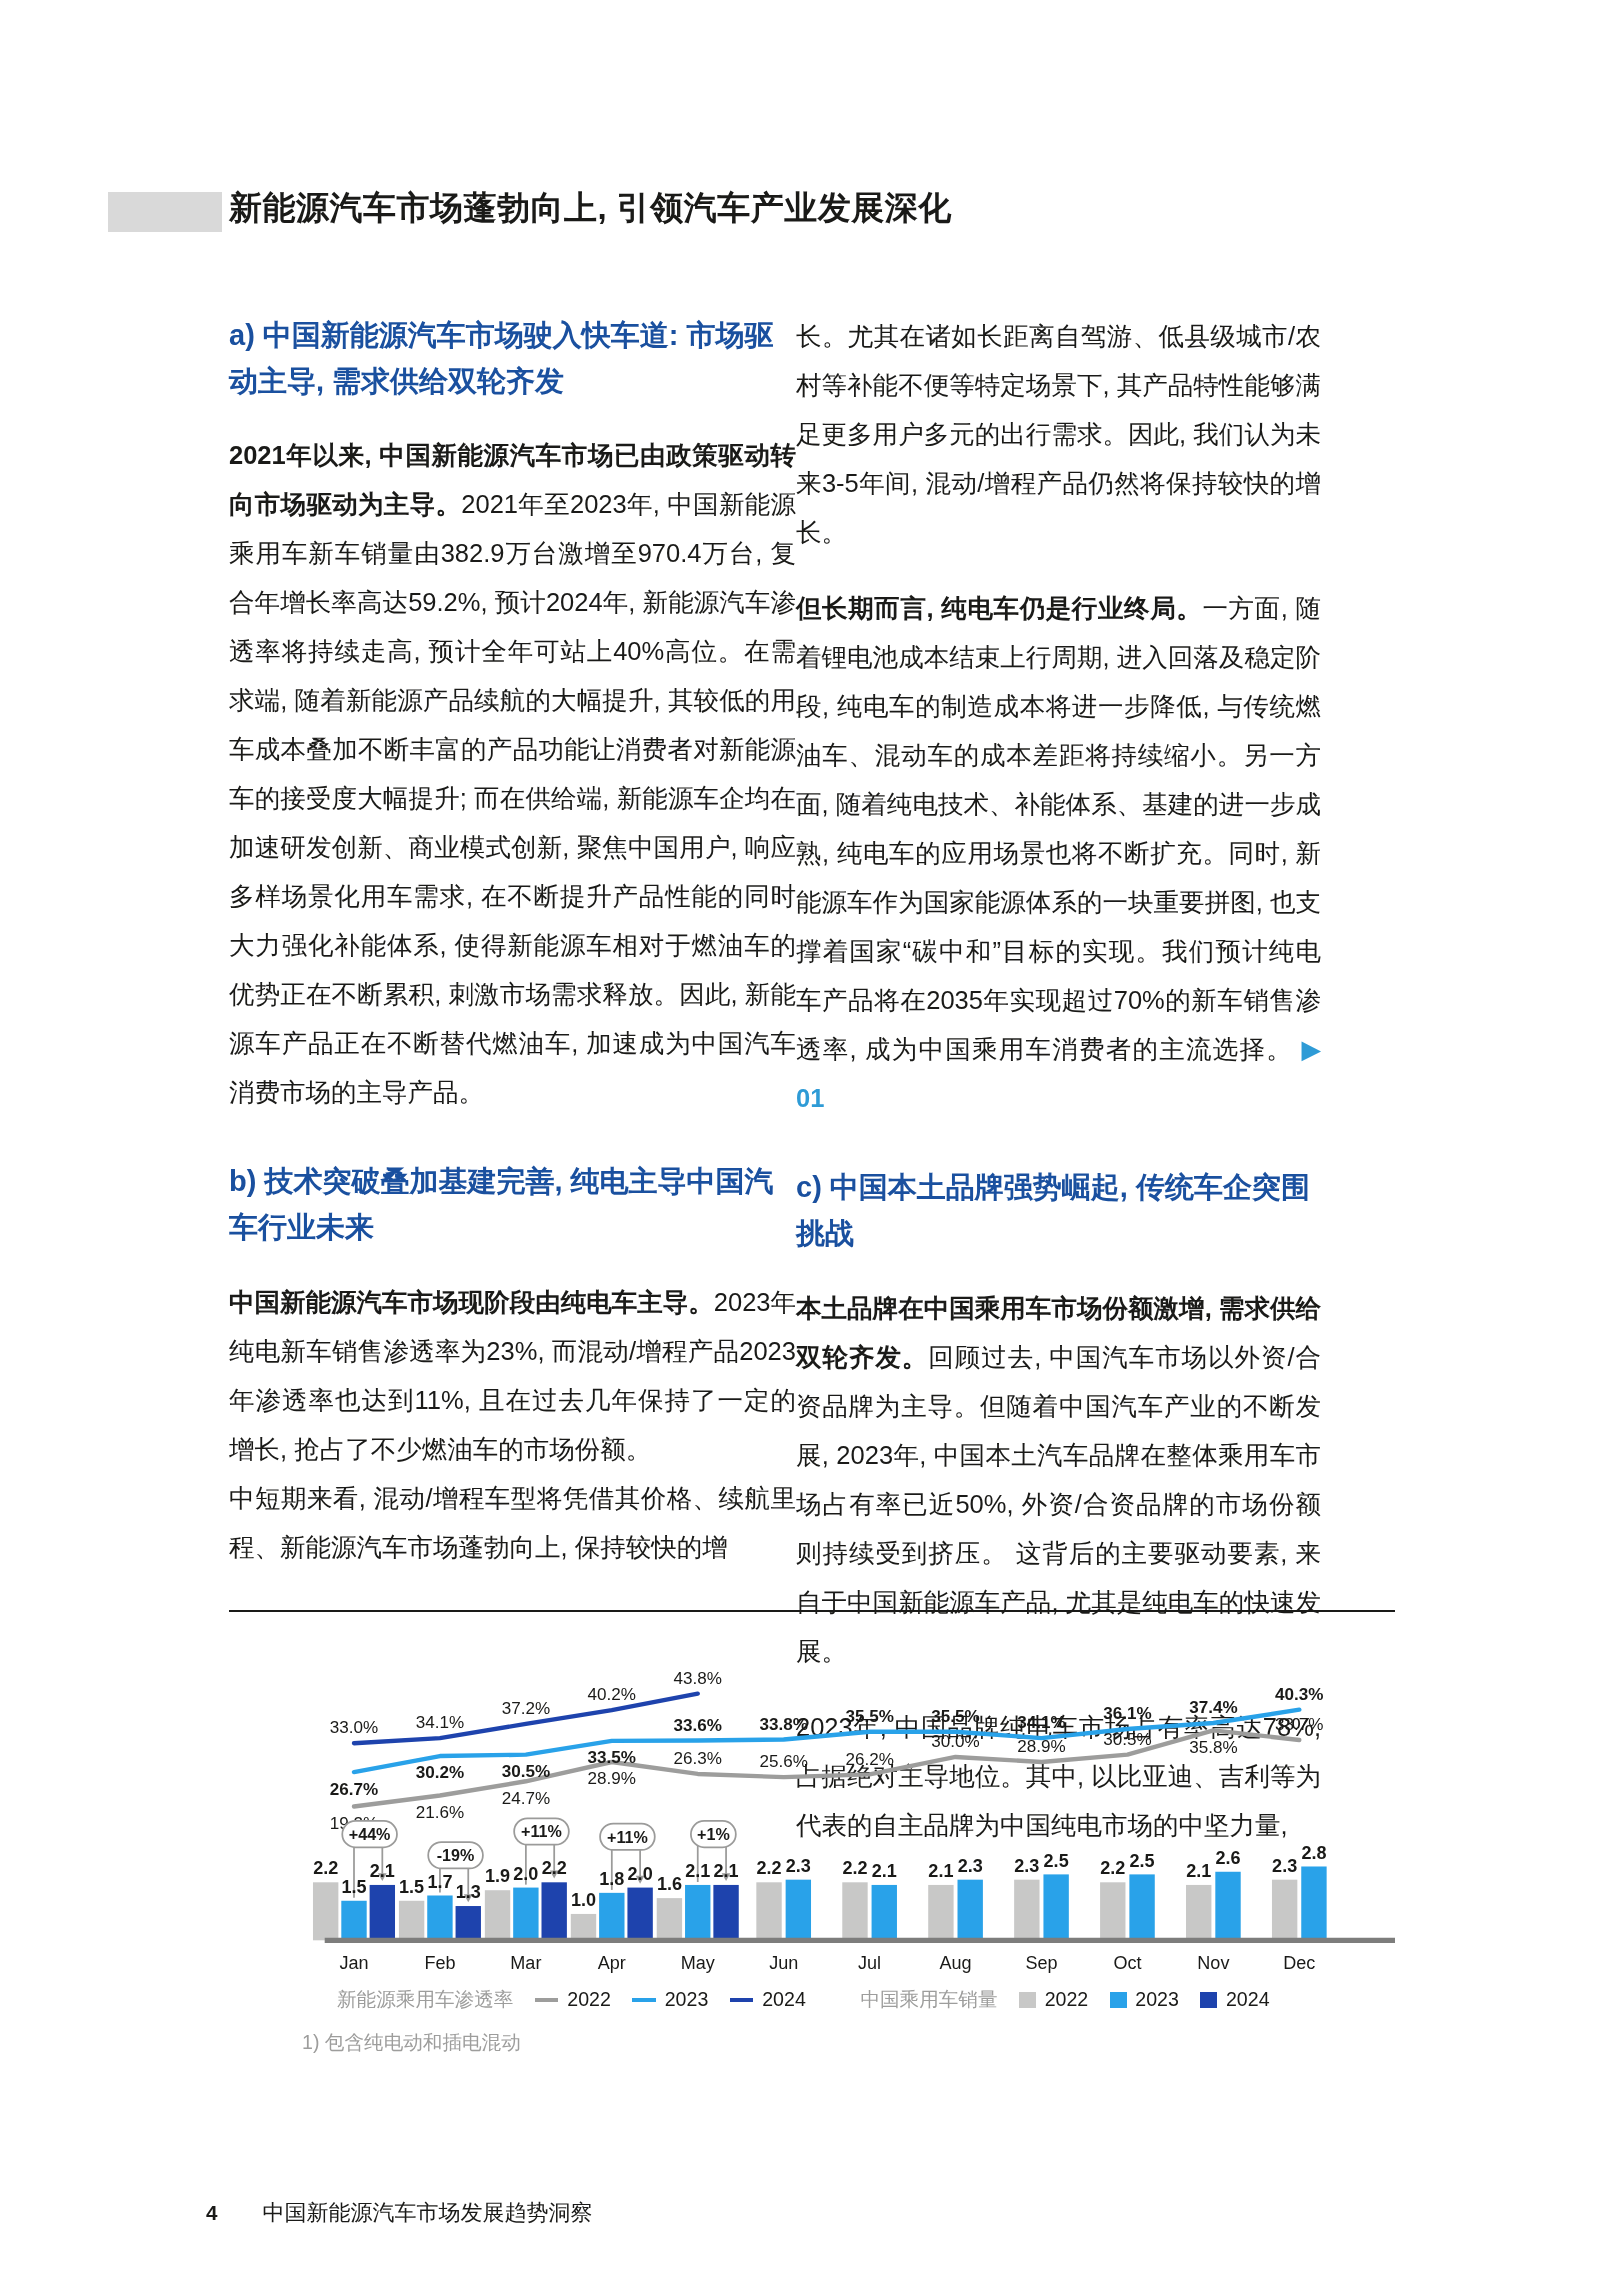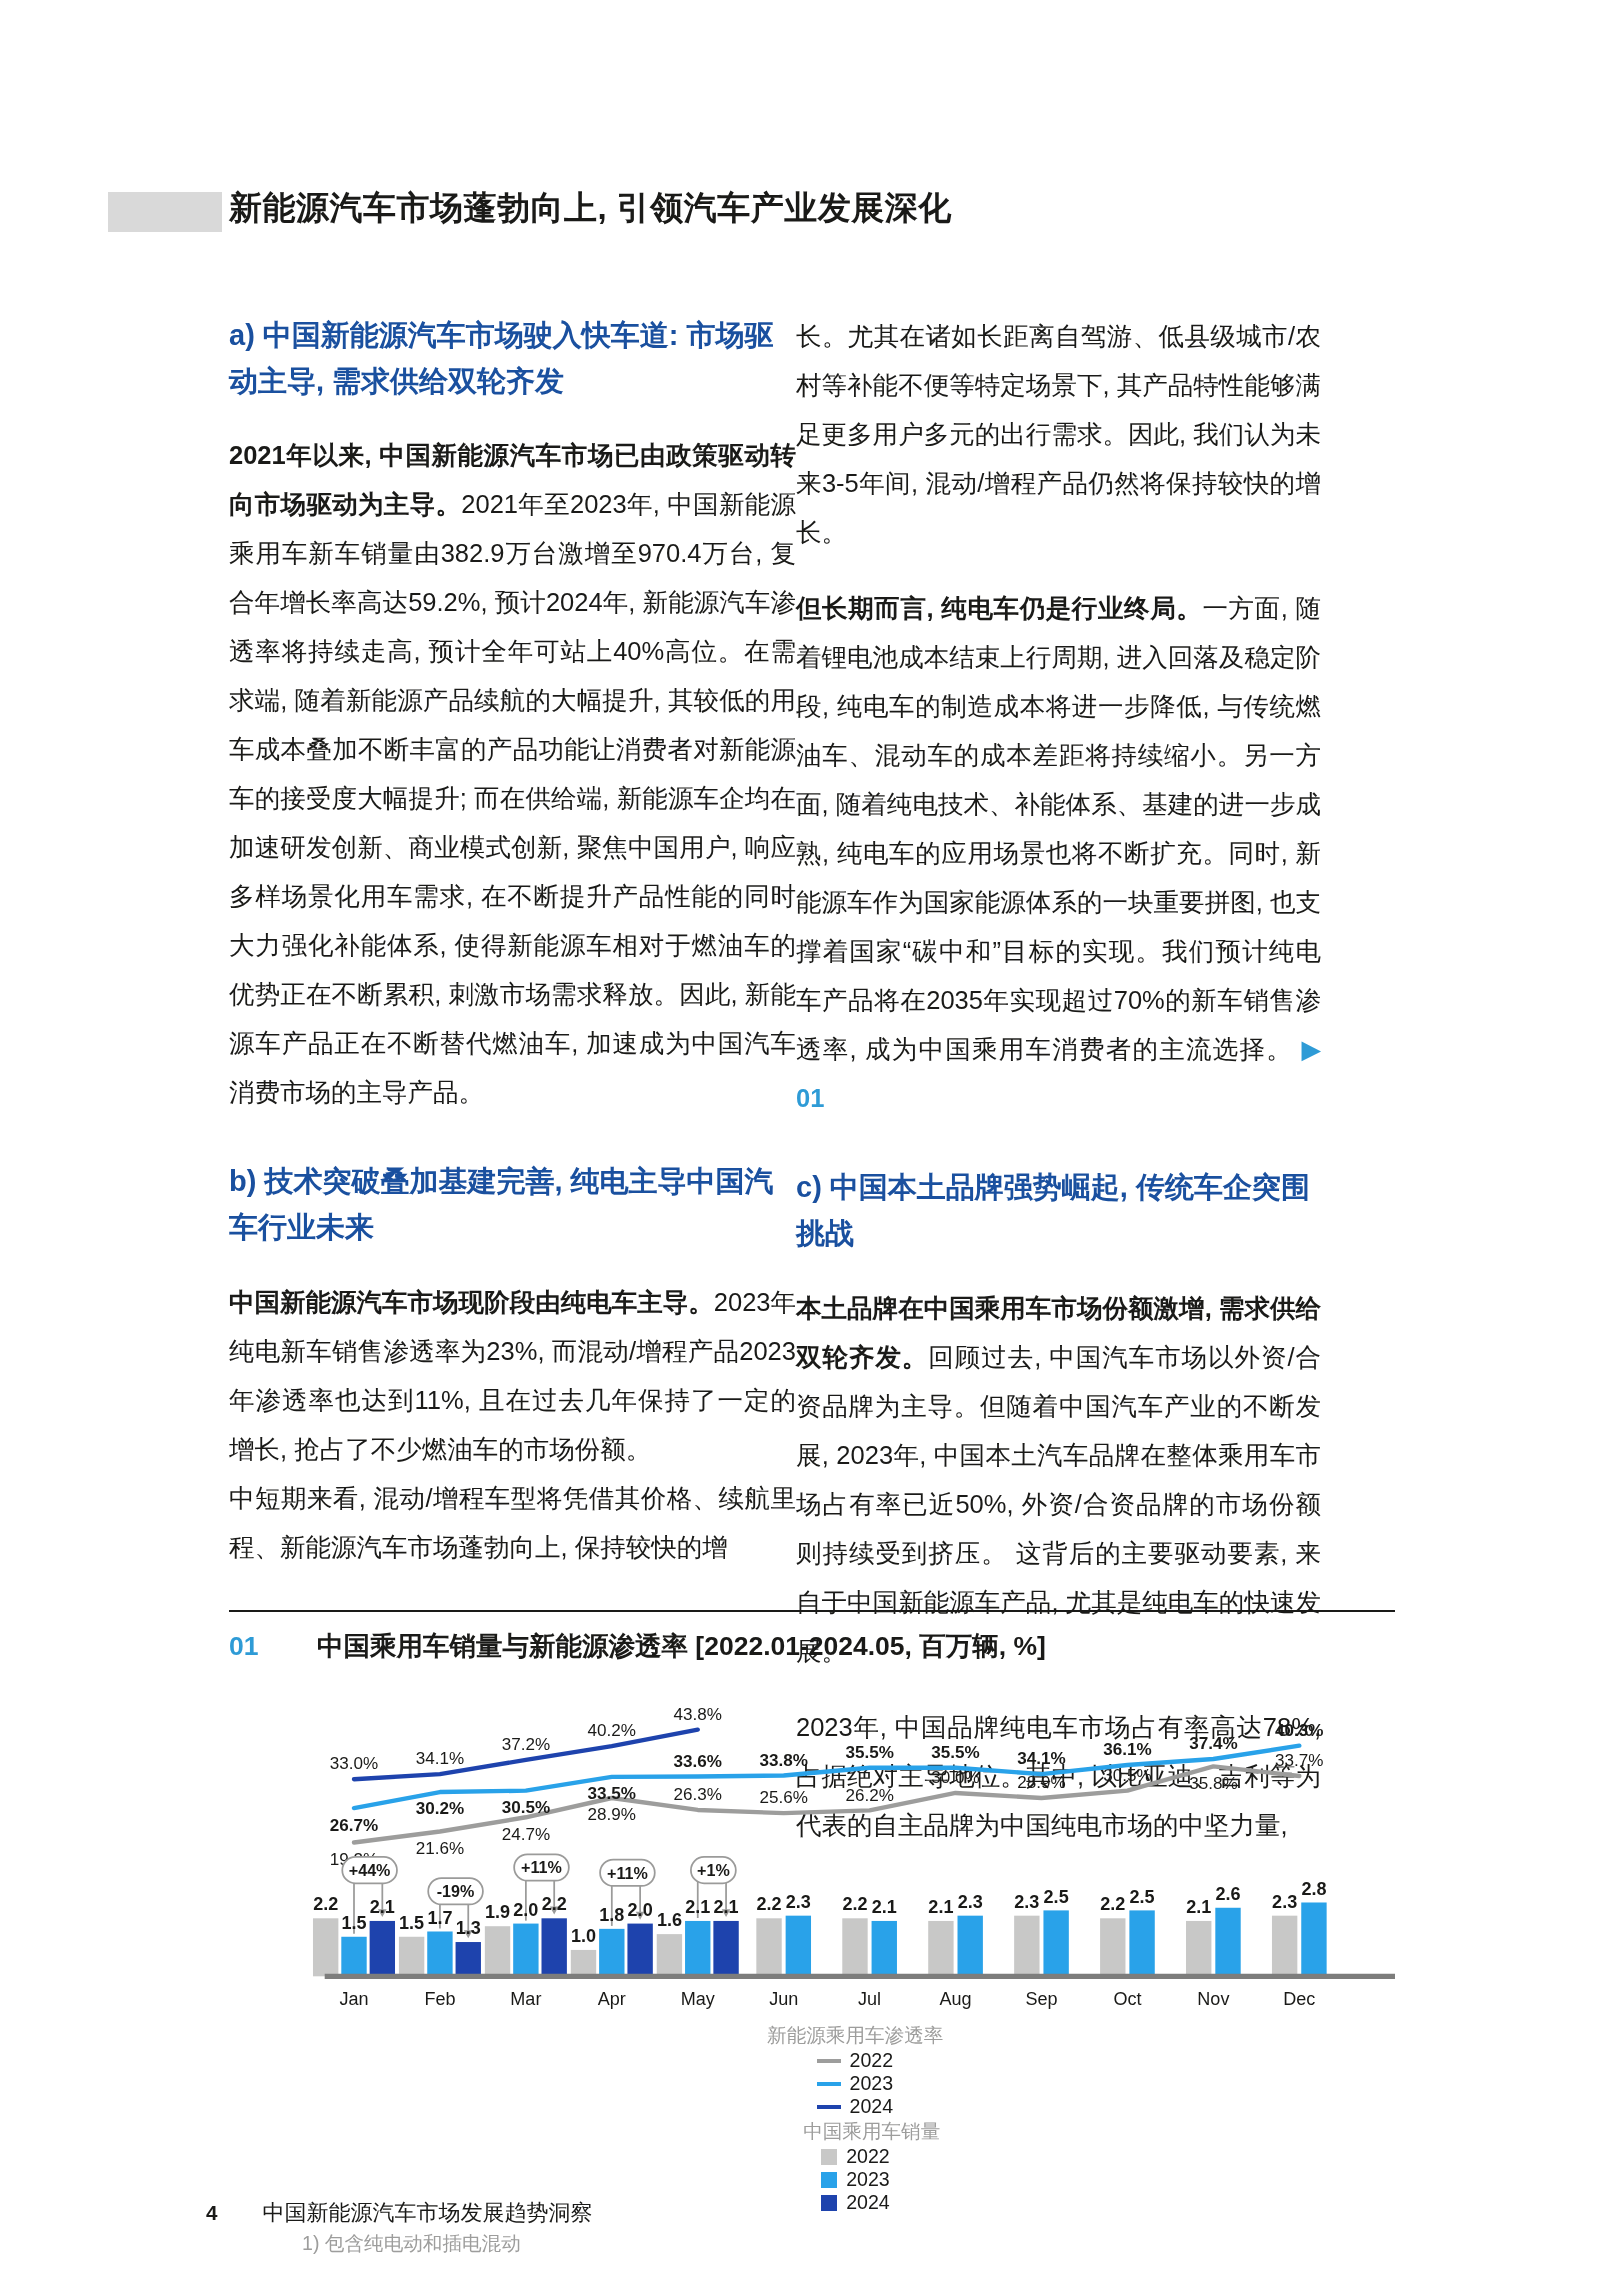--- a/index.html
+++ b/index.html
@@ -27,21 +27,21 @@
   .figure-header { display:flex; align-items:baseline; }
   .figure-number { color:#2e9bd6; font-size:26.5px; font-weight:700; width:88px; flex:0 0 88px; }
   .figure-title  { font-size:26.5px; font-weight:700; }
   .chart-wrap { margin-top:7.8px; }
   svg text { font-family:"Liberation Sans","DejaVu Sans",sans-serif; fill:#1a1a18; }
   .bar-label { font-size:18.5px; font-weight:700; }
   .line-label { font-size:17.5px; }
   .month-label { font-size:18.5px; }
   .callout-label { font-size:16.5px; font-weight:700; }
 
-  .chart-legend { display:flex; align-items:center; margin:2px 0 0 108px; font-size:19.6px;flex-direction:column; }
+  .chart-legend { display:flex; align-items:center; margin:2px 0 0 108px; font-size:19.6px; }
   .legend-title { color:#9d9d9c; margin-right:21.6px; }
   .legend-title.second { margin-left:33px; }
   .legend-item { display:flex; align-items:center; margin-right:21.6px; }
   .legend-line-swatch { display:inline-block; width:23.5px; height:3.9px; margin-right:8.8px; }
   .legend-sq-swatch { display:inline-block; width:16.7px; height:16.7px; margin-right:8.8px; }
 
   .figure-footnote { margin:15.7px 0 0 73px; color:#9d9d9c; font-size:19.6px; }
   .figure-source { margin:29px 0 0 98px; font-size:20.6px; }
 
   .footer { position:absolute; left:206px; top:2198px; display:flex; align-items:baseline; }
@@ -66,24 +66,20 @@
     <div class="col-right" id="col-right">
         <p class="body-para"><span>长。尤其在诸如长距离自驾游、低县级城市/农村等补能不便等特定场景下, 其产品特性能够满足更多用户多元的出行需求。因此, 我们认为未来3-5年间, 混动/增程产品仍然将保持较快的增长。</span></p>
         <p class="body-para"><span class="b">但长期而言, 纯电车仍是行业终局。</span><span>一方面, 随着锂电池成本结束上行周期, 进入回落及稳定阶段, 纯电车的制造成本将进一步降低, 与传统燃油车、混动车的成本差距将持续缩小。另一方面, 随着纯电技术、补能体系、基建的进一步成熟, 纯电车的应用场景也将不断扩充。同时, 新能源车作为国家能源体系的一块重要拼图, 也支撑着国家“碳中和”目标的实现。我们预计纯电车产品将在2035年实现超过70%的新车销售渗透率, 成为中国乘用车消费者的主流选择。</span><span class="fig-ref"> ▶ 01</span></p>
         <h3 class="sec-heading">c) 中国本土品牌强势崛起, 传统车企突围挑战</h3>
         <p class="body-para"><span class="b">本土品牌在中国乘用车市场份额激增, 需求供给双轮齐发。</span><span>回顾过去, 中国汽车市场以外资/合资品牌为主导。但随着中国汽车产业的不断发展, 2023年, 中国本土汽车品牌在整体乘用车市场占有率已近50%, 外资/合资品牌的市场份额则持续受到挤压。  这背后的主要驱动要素, 来自于中国新能源车产品, 尤其是纯电车的快速发展。</span></p>
         <p class="body-para"><span>2023年, 中国品牌纯电车市场占有率高达78%, 占据绝对主导地位。其中, 以比亚迪、吉利等为代表的自主品牌为中国纯电市场的中坚力量,</span></p>
       </div>
   </div>
 
   <div class="figure">
-    <div class="figure-header">
-      <span class="figure-number">01</span>
-      <span class="figure-title">中国乘用车销量与新能源渗透率 [2022.01-2024.05, 百万辆, %]</span>
-    </div>
     <div class="chart-wrap">
       <svg id="chart-svg" width="1166" height="345" viewBox="0 0 1194 352">
           <line x1="128" y1="268.5" x2="128" y2="203.3" stroke="#9b9b9a" stroke-width="1.8"></line>
           <line x1="157" y1="203.3" x2="157" y2="244.3" stroke="#9b9b9a" stroke-width="1.8"></line>
           <polygon points="152.5,243.3 161.5,243.3 157,251.3" fill="#9b9b9a"></polygon>
           <line x1="216" y1="263.1" x2="216" y2="224.89999999999998" stroke="#9b9b9a" stroke-width="1.8"></line>
           <line x1="245" y1="224.89999999999998" x2="245" y2="265.9" stroke="#9b9b9a" stroke-width="1.8"></line>
           <polygon points="240.5,264.9 249.5,264.9 245,272.9" fill="#9b9b9a"></polygon>
           <line x1="304" y1="255" x2="304" y2="200.6" stroke="#9b9b9a" stroke-width="1.8"></line>
           <line x1="333" y1="200.6" x2="333" y2="241.6" stroke="#9b9b9a" stroke-width="1.8"></line>

